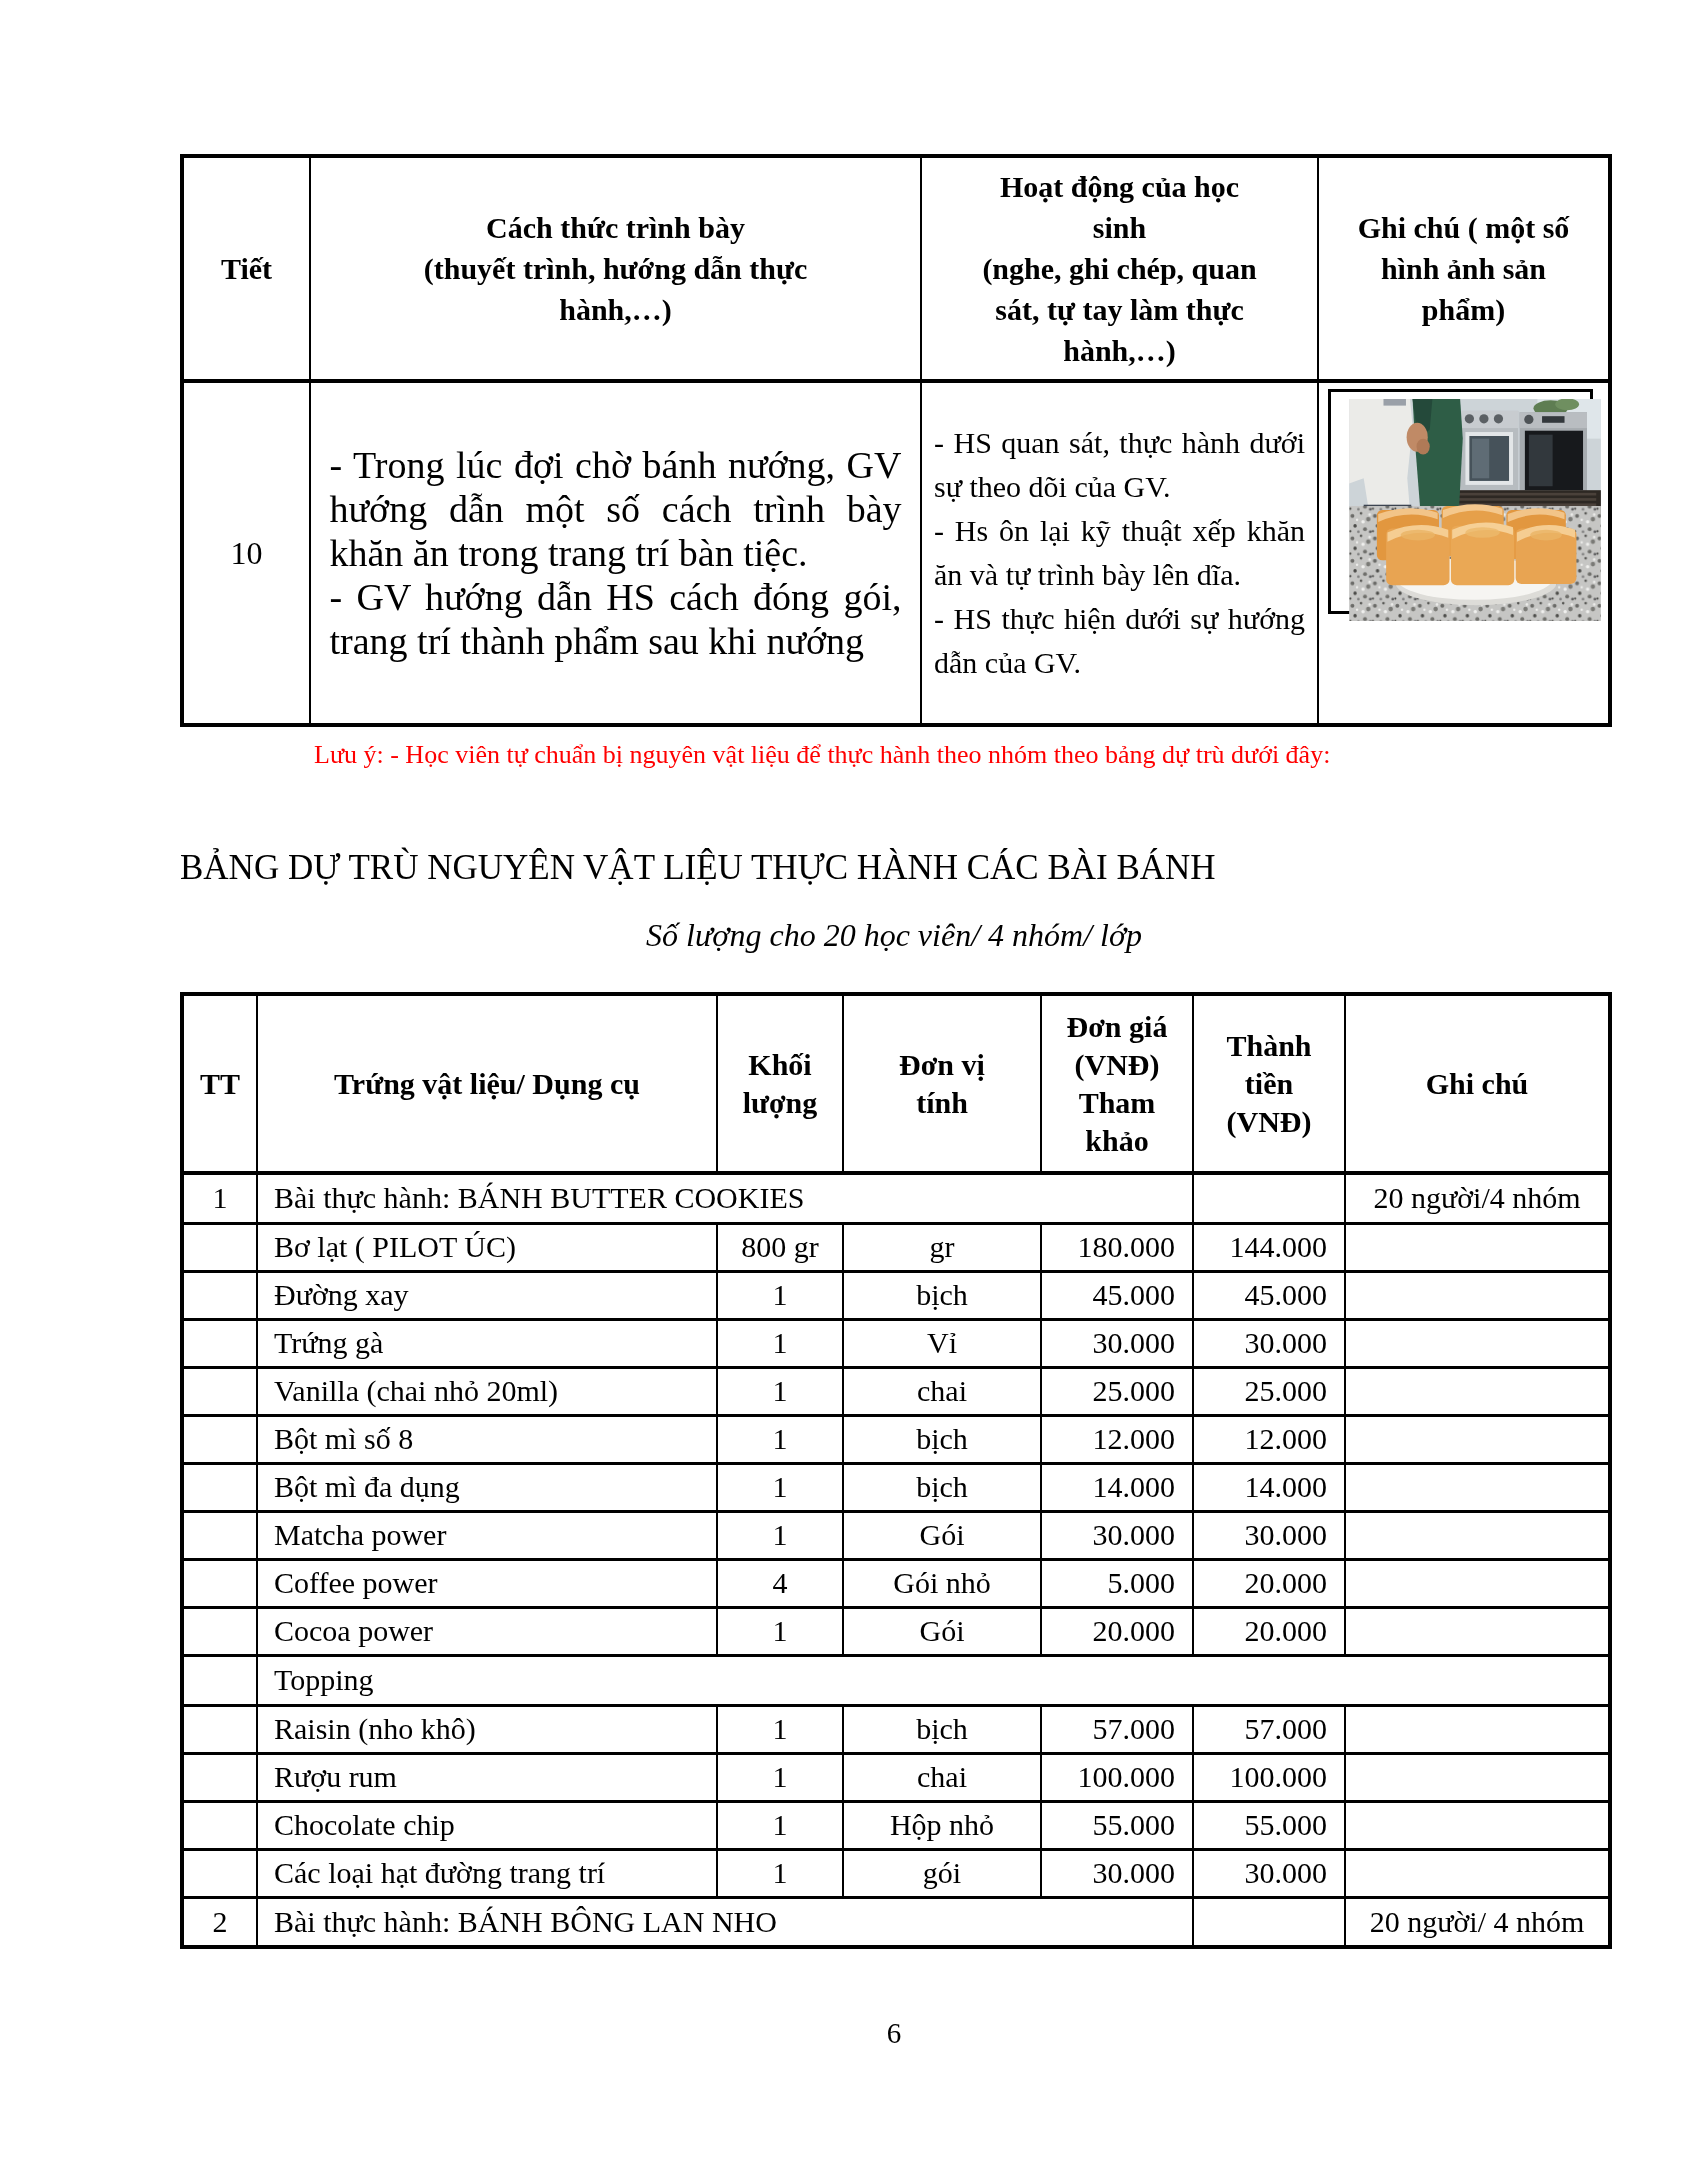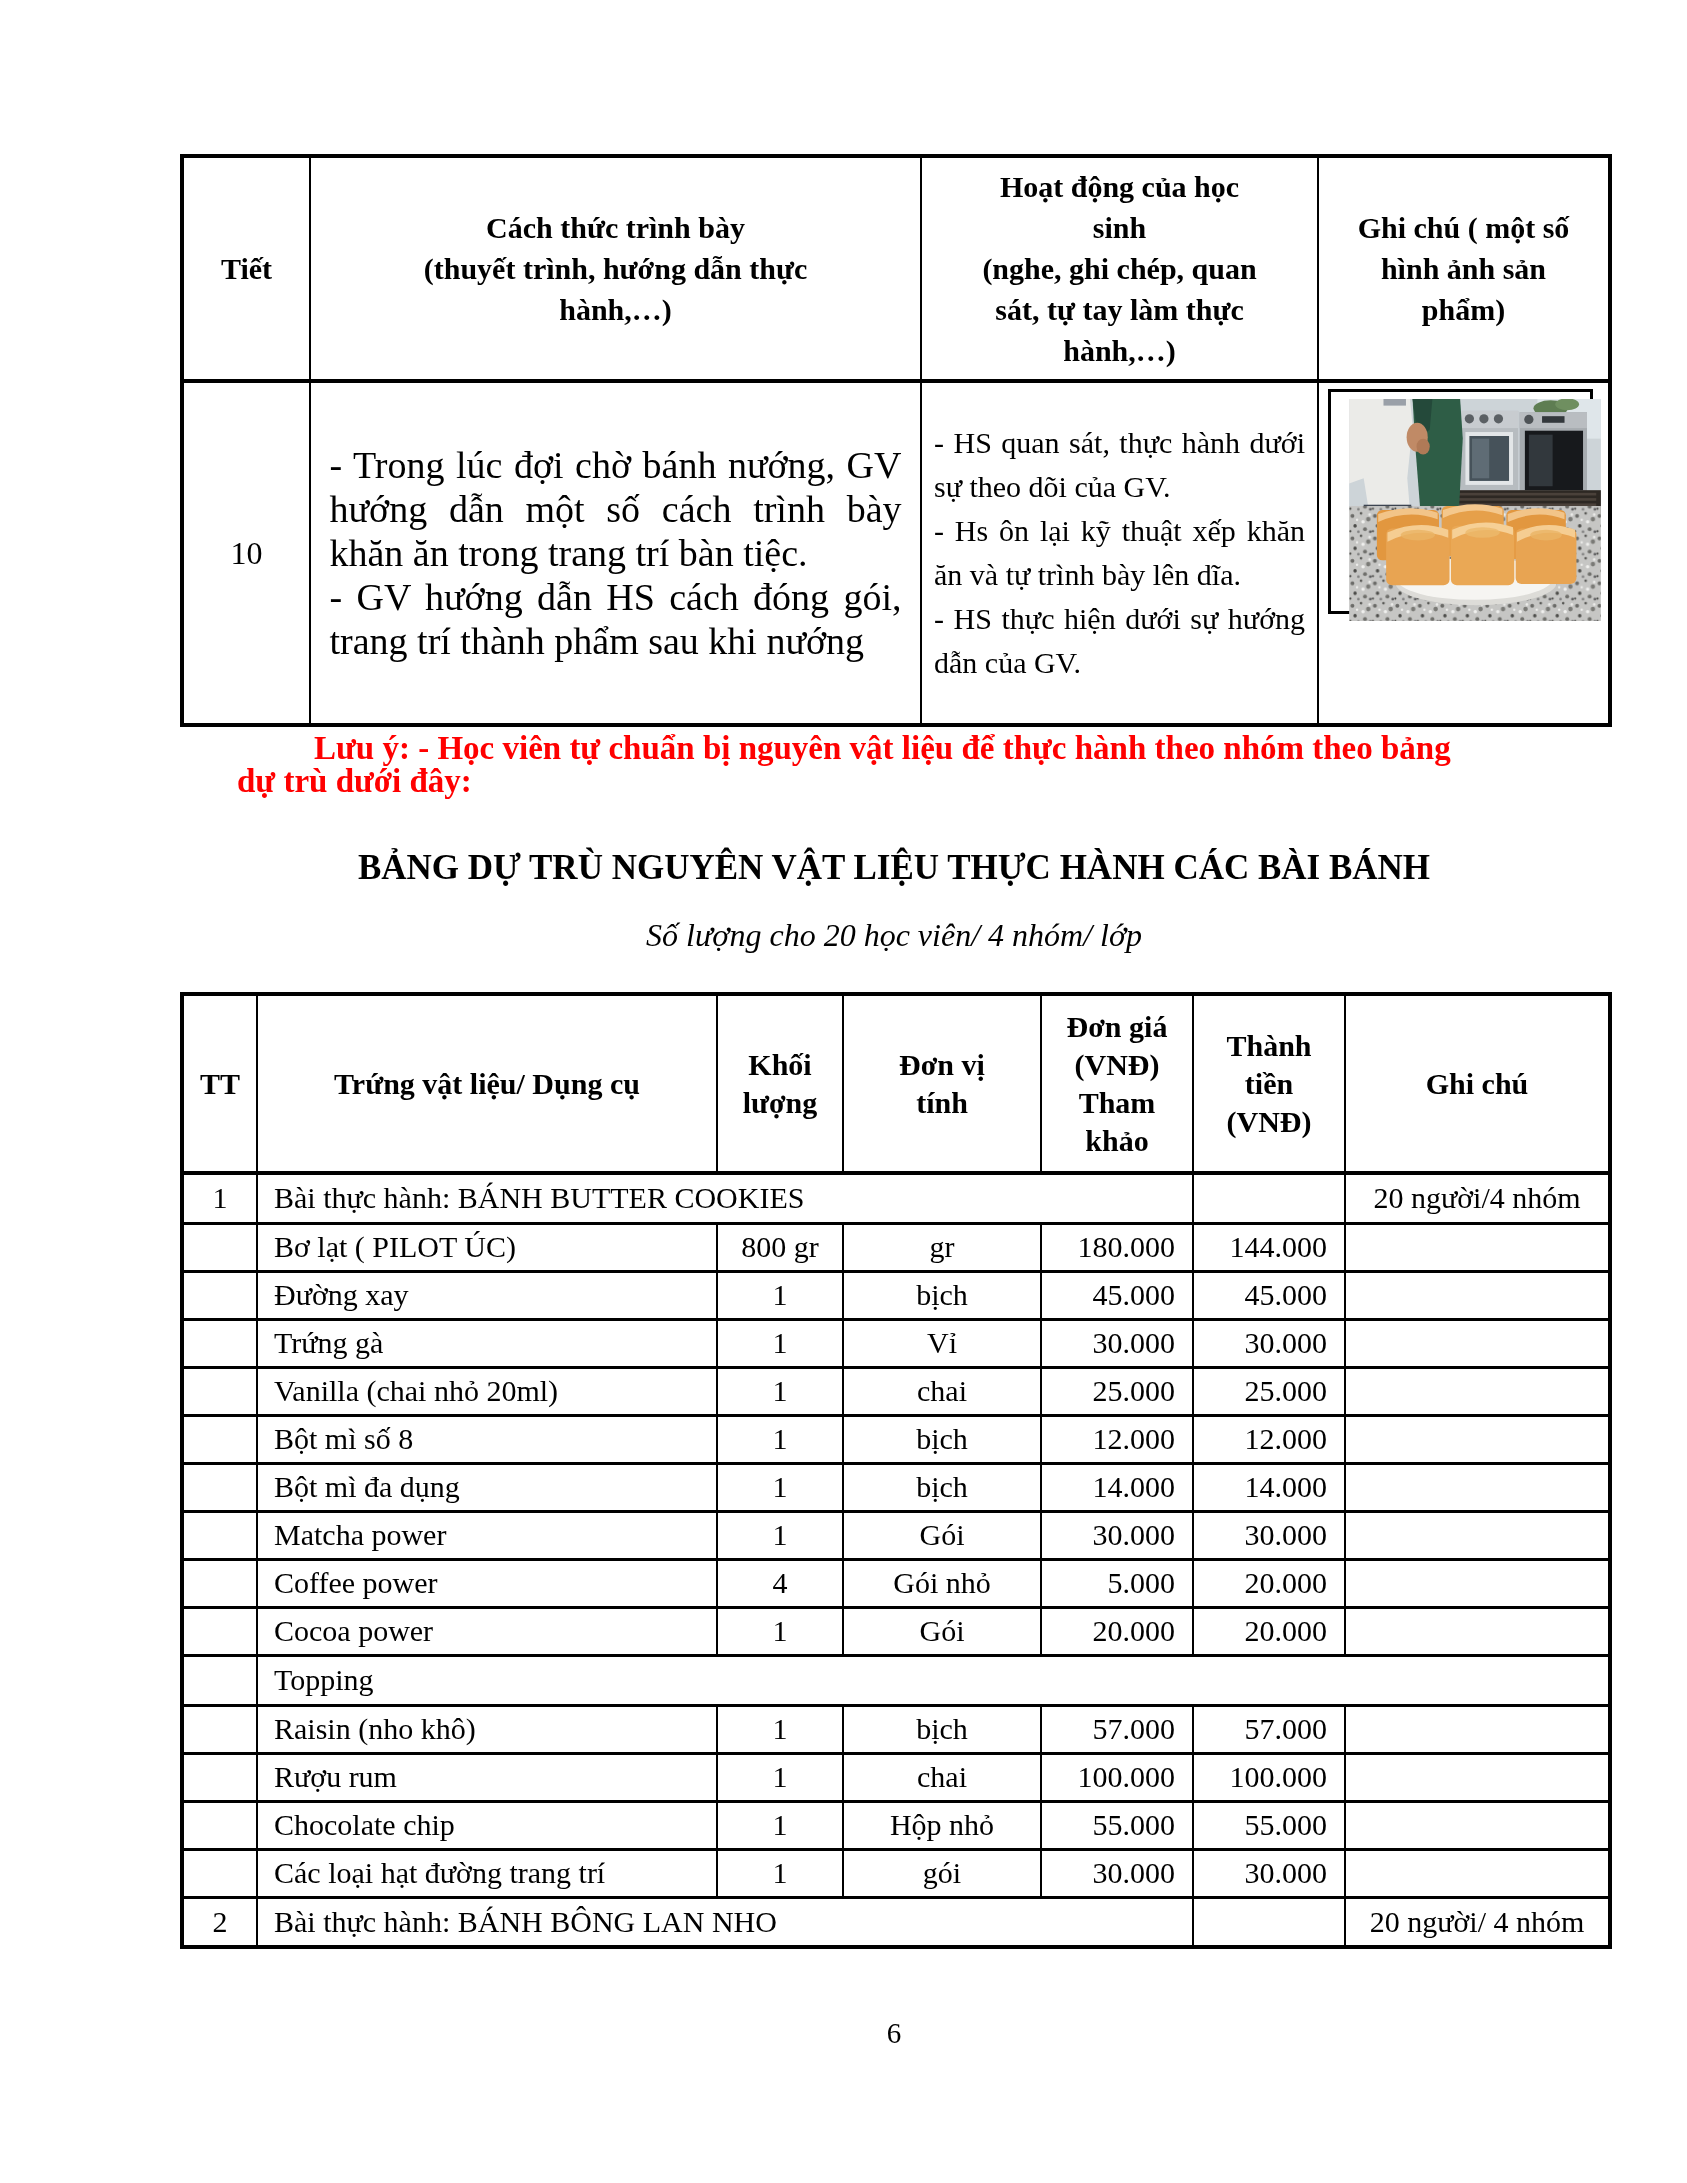--- a/index.html
+++ b/index.html
@@ -32,25 +32,25 @@
   .cell-photo { vertical-align:top; position:relative; padding:0; }
   .photo-frame {
     position:absolute; left:9.3px; top:6px; width:265px; height:225px;
     border:3.3px solid #000; background:#fff;
   }
   .photo-img { position:absolute; left:30px; top:16px; width:252px; height:222px; }
 
   
   .note {
     position:absolute; left:237px; top:732px; width:1257px;
-    font-size:33px; line-height:33px; font-weight:bold; text-indent:77px;
+    font-size:26px; line-height:45px; font-weight:normal; text-indent:77px;
   }
   .sec-title {
     position:absolute; left:180px; top:848px; width:1428px;
-    text-align:center; font-size:35px; font-weight:bold;
+    font-size:35px; font-weight:normal;
   }
   .sec-subtitle {
     position:absolute; left:180px; top:917px; width:1428px;
     text-align:center; font-size:32px; font-style:italic;
   }
 
   
   .t-materials { top:992px; width:1428px; font-size:30px; }
   .t-materials th {
     font-weight:bold; font-size:30px; line-height:38px; text-align:center;

